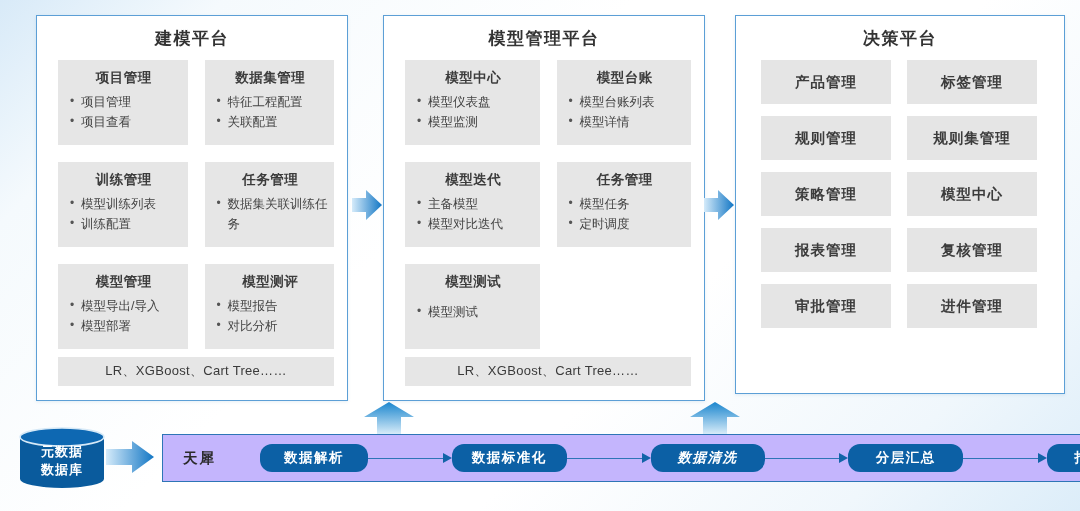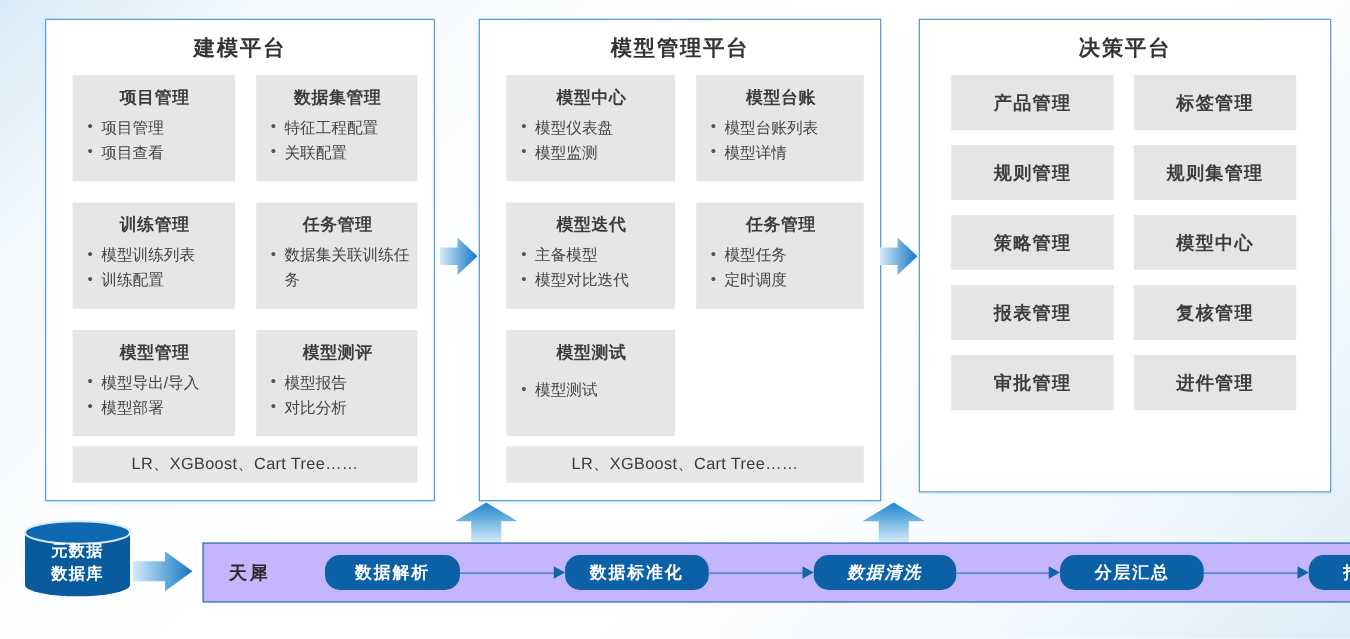--- a/index.html
+++ b/index.html
@@ -69,21 +69,21 @@
 
   
   .arrow { position: absolute; }
   #arrow-right-1 { left: 352px; top: 188px; }
   #arrow-right-2 { left: 704px; top: 188px; }
   #arrow-up-1    { left: 364px; top: 402px; }
   #arrow-up-2    { left: 690px; top: 402px; }
   #arrow-feed    { left: 106px; top: 441px; }
 
   
-  .db { position: absolute; left: 18px; top: 416px; width: 88px; height: 64px; }
+  .db { position: absolute; left: 18px; top: 427px; width: 88px; height: 64px; }
   .db-label {
     position: absolute; left: 0; top: 16px; width: 88px;
     text-align: center; color: #fff; font-weight: bold;
     font-size: 13px; line-height: 1.35; letter-spacing: 1px;
   }
   .band {
     position: absolute; left: 162px; top: 434px; width: 1023px; height: 48px;
     background: #c4b5fd; border: 1.6px solid #2e75b6;
     display: flex; align-items: center; padding: 0 22px 0 20px;
   }

